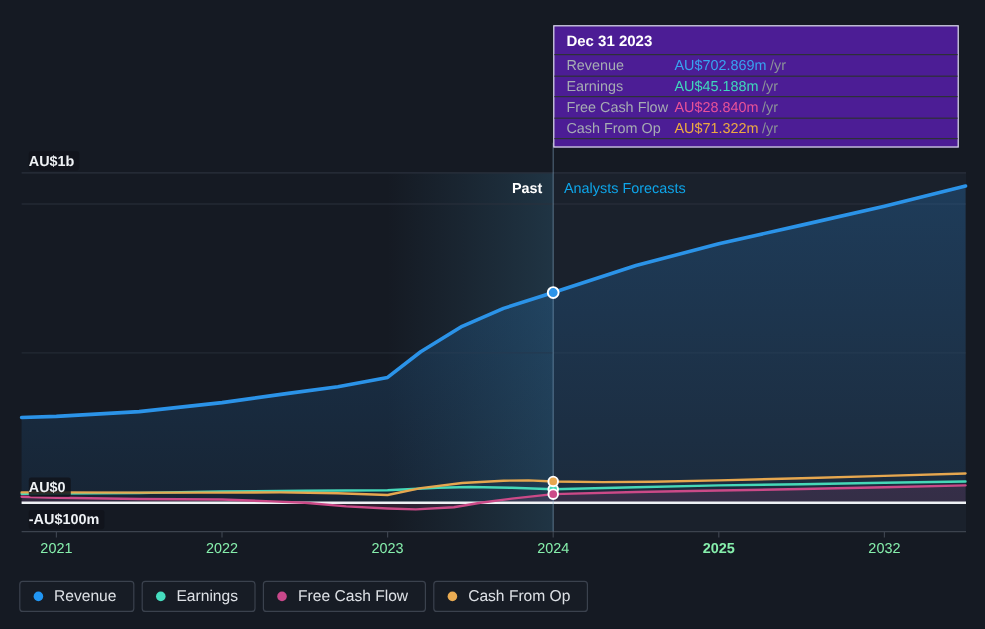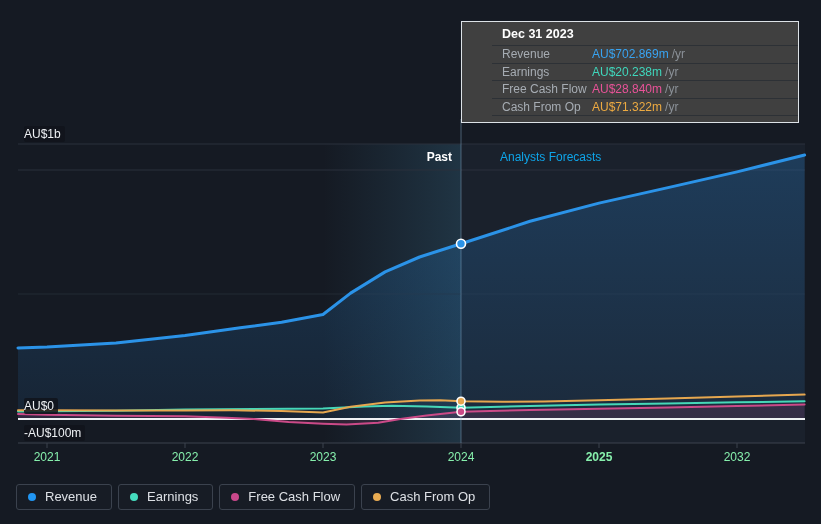--- a/index.html
+++ b/index.html
@@ -1,26 +1,26 @@
 <!DOCTYPE html>
 <html><head>
 <meta charset="utf-8">
 <style>
   html,body{margin:0;padding:0;background:#151a23;}
   *{box-sizing:border-box;font-family:"Liberation Sans","DejaVu Sans",sans-serif;}
   .stage{position:relative;width:821px;height:524px;background:#151a23;overflow:hidden;}
   svg.chart{position:absolute;left:0;top:0;}
-  .ylab{position:absolute;font-size:12px;font-weight:400;color:#eef1f4;background:rgba(16,20,27,.85);
+  .ylab{position:absolute;font-size:12px;font-weight:700;color:#eef1f4;background:rgba(16,20,27,.85);
         padding:1px 4px 1px 0;border-radius:2px;line-height:14px;}
   .xlab{position:absolute;top:450px;width:50px;text-align:center;font-size:12px;color:#86efac;line-height:14px;}
-  .phase{position:absolute;top:150px;font-size:12px;line-height:14px;padding-left:30px;}
+  .phase{position:absolute;top:150px;font-size:12px;line-height:14px;}
   .phase.past{left:0;width:452px;text-align:right;color:#ffffff;font-weight:600;}
   .phase.fcast{left:470px;color:#0ea5e9;}
-  .tooltip{position:absolute;left:461px;top:21px;width:338px;background:#404040;
-           border:1px solid #dde2e7;color:#fff;padding-left:30px;}
+  .tooltip{position:absolute;left:461px;top:21px;width:338px;background:#4c1d95;
+           border:1px solid #dde2e7;color:#fff;}
   .tt-title{font-size:12.5px;font-weight:700;color:#ffffff;padding:5px 10px 4px 10px;
             border-bottom:1px solid #2d3136;line-height:14px;}
   .tt-row{display:flex;align-items:center;padding:0 10px;height:17.5px;
           border-bottom:1px solid #2d3136;font-size:12px;line-height:14px;}
   .tt-row:last-child{margin-bottom:6px;}
   .tt-label{width:90px;color:#a6acb3;}
   .tt-suffix{color:#8b9198;margin-left:3px;}
   .legend{position:absolute;left:16px;top:484px;display:flex;gap:6px;}
   .legend-item{display:flex;align-items:center;height:26px;padding:0 14px 0 11px;
                border:1px solid #3b424e;border-radius:3px;cursor:pointer;background:rgba(255,255,255,0.01);}
@@ -87,21 +87,21 @@
 
   <div class="tooltip">
     <div class="tt-title">Dec 31 2023</div>
     <div class="tt-row">
       <span class="tt-label">Revenue</span>
       <span class="tt-value" style="color: rgb(56, 163, 241);">AU$702.869m</span>
       <span class="tt-suffix">/yr</span>
     </div>
     <div class="tt-row">
       <span class="tt-label">Earnings</span>
-      <span class="tt-value" style="color: rgb(63, 215, 188);">AU$20.238m</span>
+      <span class="tt-value" style="color: rgb(63, 215, 188);">AU$45.188m</span>
       <span class="tt-suffix">/yr</span>
     </div>
     <div class="tt-row">
       <span class="tt-label">Free Cash Flow</span>
       <span class="tt-value" style="color: rgb(232, 82, 152);">AU$28.840m</span>
       <span class="tt-suffix">/yr</span>
     </div>
     <div class="tt-row">
       <span class="tt-label">Cash From Op</span>
       <span class="tt-value" style="color: rgb(237, 170, 65);">AU$71.322m</span>

